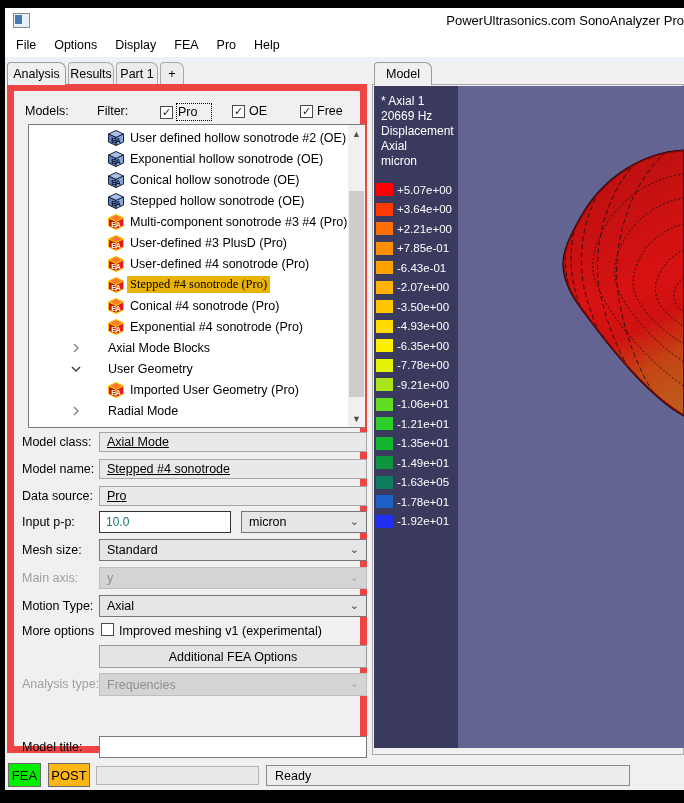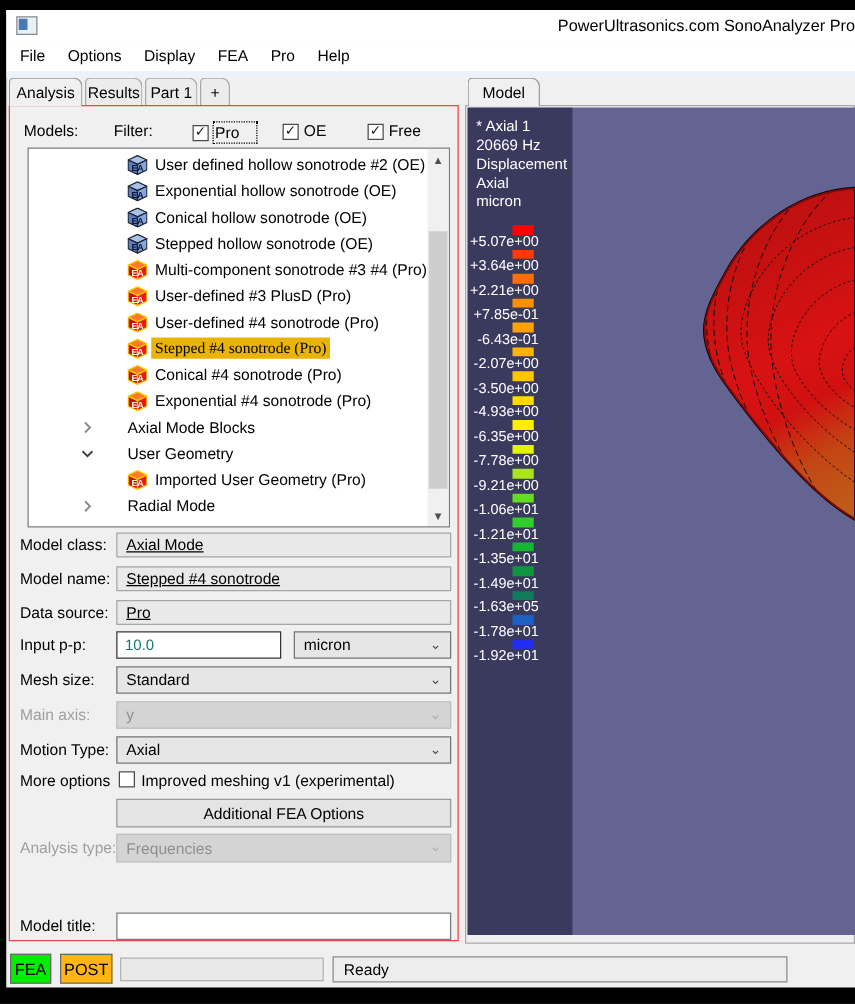--- a/index.html
+++ b/index.html
@@ -12,21 +12,21 @@
   .title-text{margin-left:9px;font-size:13px;color:#000;}
   .menubar{position:absolute;left:0;top:25px;width:100%;height:24px;background:#fff;display:flex;align-items:center;padding-left:2px;box-sizing:border-box;}
   .menu-item{font-size:12.5px;color:#000;padding:3px 9px;cursor:default;}
   .menu-strip{position:absolute;left:0;top:49px;width:100%;height:5px;background:#edf1f8;}
   
   .tab{position:absolute;top:54px;height:22px;background:#ececec;border:1px solid #a9a9a9;border-bottom:none;
        border-radius:4px 7px 0 0;font-size:12.5px;display:flex;align-items:center;justify-content:center;
        box-sizing:border-box;color:#000;}
   .tab.active{background:#f0f0f0;height:23px;z-index:3;border-color:#9a9a9a;}
   
-  .page{position:absolute;left:2px;top:76px;width:360px;height:669px;background:#f0f0f0;border:1px solid #ef4444;box-sizing:border-box;z-index:2;}
+  .page{position:absolute;left:2px;top:76px;width:360px;height:669px;background:#f0f0f0;border:7px solid #ef4444;box-sizing:border-box;z-index:2;}
   .filter-row{position:absolute;left:0;top:10px;width:100%;height:20px;font-size:12.5px;display:flex;align-items:center;}
   .flabel{color:#000;}
   .cbgroup{display:flex;align-items:center;}
   .cbox{width:13px;height:13px;background:#fff;border:1px solid #4a4a4a;display:flex;align-items:center;justify-content:center;
         font-size:11px;line-height:11px;color:#222;box-sizing:border-box;}
   .cblabel{font-size:12.5px;margin-left:4px;color:#000;}
   .cblabel.focused{outline:1px dotted #000;padding:1px 14px 1px 1px;}
   
   .treebox{position:absolute;left:14px;top:33px;width:338px;height:304px;background:#fff;border:1px solid #7a7a7a;box-sizing:border-box;overflow:hidden;}
   .tree-inner{position:absolute;left:0;top:2px;right:17px;padding-left:36px;}
@@ -57,21 +57,21 @@
   .gobtn{position:absolute;border:1px solid #6a6a6a;box-sizing:border-box;font-size:13px;display:flex;align-items:center;justify-content:center;color:#000;}
   .progress{position:absolute;background:#e9e9e9;border:1px solid #b3b3b3;box-sizing:border-box;}
   .statusbox{position:absolute;background:#ededed;border:1px solid #8a8a8a;box-sizing:border-box;font-size:12.5px;
              display:flex;align-items:center;padding-left:8px;color:#000;}
   
   .rpanel{position:absolute;left:367px;top:76px;width:312px;height:671px;background:#f0f0f0;border:1px solid #a9a9a9;box-sizing:border-box;}
   .viewport{position:absolute;left:369px;top:78px;width:310px;height:662px;background:#646492;overflow:hidden;}
   .vstrip{position:absolute;left:0;top:0;width:84px;height:100%;background:#3a3a5e;}
   .vinfo{position:absolute;left:7px;top:8px;color:#fff;font-size:12px;line-height:15px;white-space:pre;}
   .legend{position:absolute;left:2px;top:94px;}
-  .lrow{height:19.5px;display:flex;align-items:flex-end;flex-direction:column;}
+  .lrow{height:19.5px;display:flex;align-items:center;}
   .lswatch{width:17px;height:13px;margin-right:4px;}
   .llabel{color:#fff;font-size:11.5px;white-space:nowrap;}
   .modelsvg{position:absolute;left:84px;top:0;width:226px;height:662px;}
 </style>
 </head>
 <body>
 
 <div class="window">
 
   <div class="titlebar">

